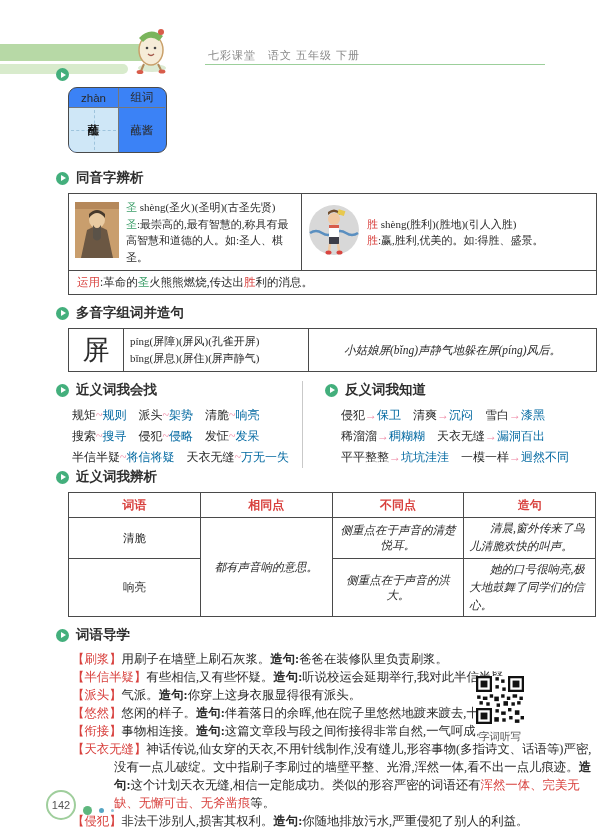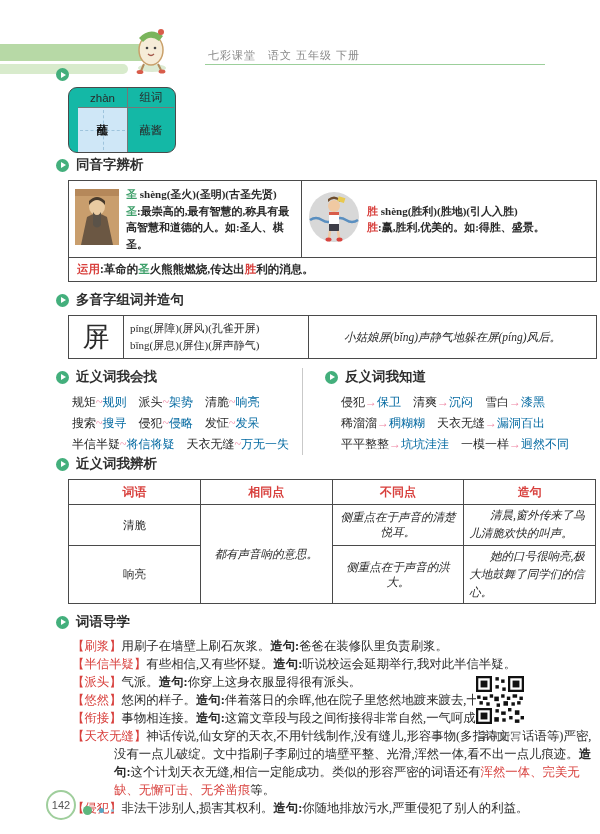--- a/index.html
+++ b/index.html
@@ -24,31 +24,31 @@
 
   
   .c-red{color:#d8403d;}
   .c-green{color:#3fa06b;}
   .c-blue{color:#0369a1;}
   .c-pink{color:#ee84a2;}
   .c-bold{font-weight:700;}
   .hand{font-style:italic;}
 
   
-  .zcard{display:grid;grid-template-columns:50px 46px;grid-template-rows:20px 44px;border:1.5px solid #4a4a4a;border-radius:9px;overflow:hidden;width:97px;margin:2px 0 3px 12px;background:#14b8a6;padding-left:9px;}
+  .zcard{display:grid;grid-template-columns:50px 46px;grid-template-rows:20px 44px;border:1.5px solid #4a4a4a;border-radius:9px;overflow:hidden;width:97px;margin:2px 0 16px 12px;background:#3b82f6;}
   .zcard .cell{display:flex;align-items:center;justify-content:center;font-size:11.5px;}
   .zc-py{border-right:1px solid #777;border-bottom:1px solid #777;font-family:"Liberation Sans",sans-serif;font-size:12px;}
   .zc-label{border-bottom:1px solid #777;}
   .zc-char{border-right:1px solid #777;background:#cfe7f7;position:relative;font-size:29px;font-weight:700;color:#111;}
   .zc-char::before{content:"";position:absolute;left:2px;right:2px;top:50%;border-top:1px dashed #9ec4dd;}
   .zc-char::after{content:"";position:absolute;top:2px;bottom:2px;left:50%;border-left:1px dashed #9ec4dd;}
   .zc-char span{position:relative;z-index:1;}
 
   
-  .hbox{border:1px solid #4a4a4a;margin:6px 0 9px 12px;font-size:11px;line-height:1.5;font-weight:bold;}
+  .hbox{border:1px solid #4a4a4a;margin:6px 0 9px 12px;font-size:11px;line-height:1.5;}
   .hbox-top{display:flex;}
   .hcell{display:flex;gap:7px;padding:5px 6px;align-items:center;}
   .hcell-left{width:220px;border-right:1px solid #4a4a4a;}
   .hcell-right{flex:1;}
   .hcell .txt{flex:1;}
   .hbox-usage{border-top:1px solid #4a4a4a;padding:3px 8px;font-size:11.5px;}
   .himg{flex:0 0 auto;}
 
   
   .pbox{display:flex;border:1px solid #4a4a4a;margin:2px 0 9px 12px;align-items:stretch;}

